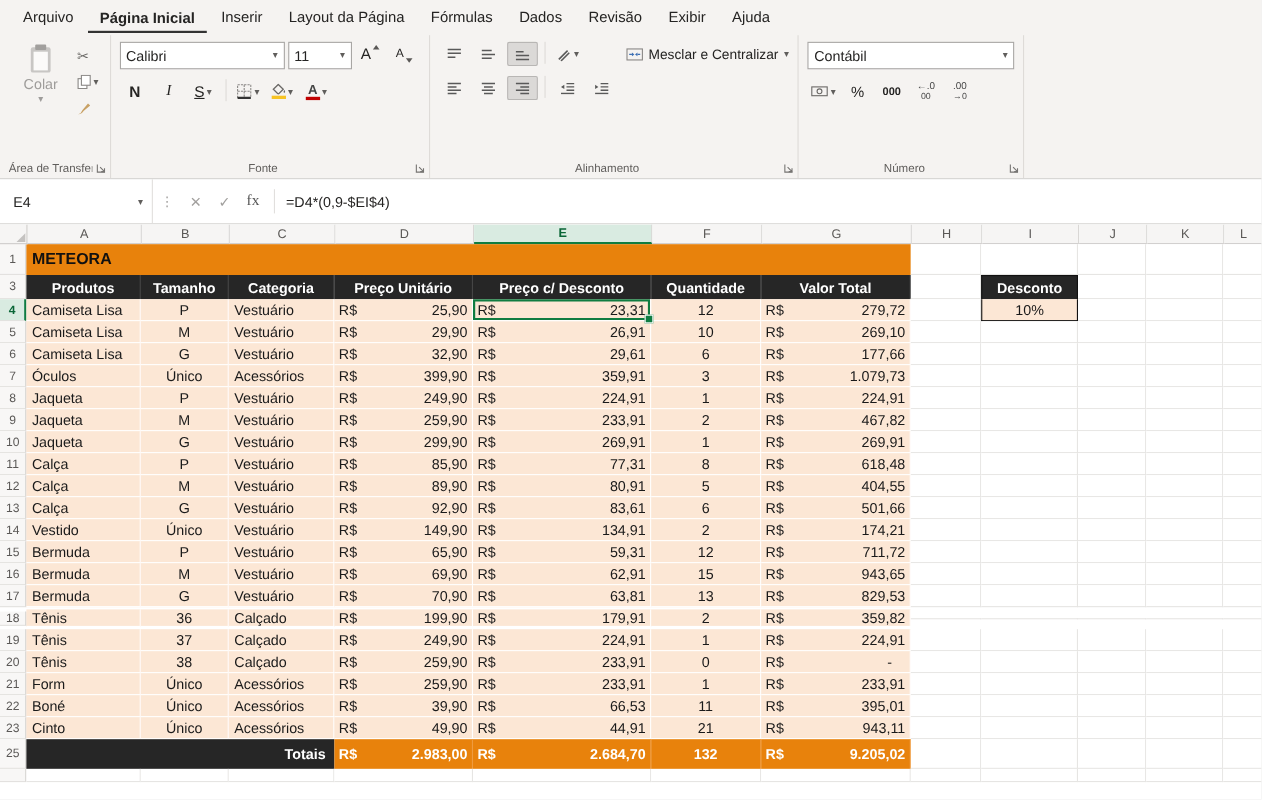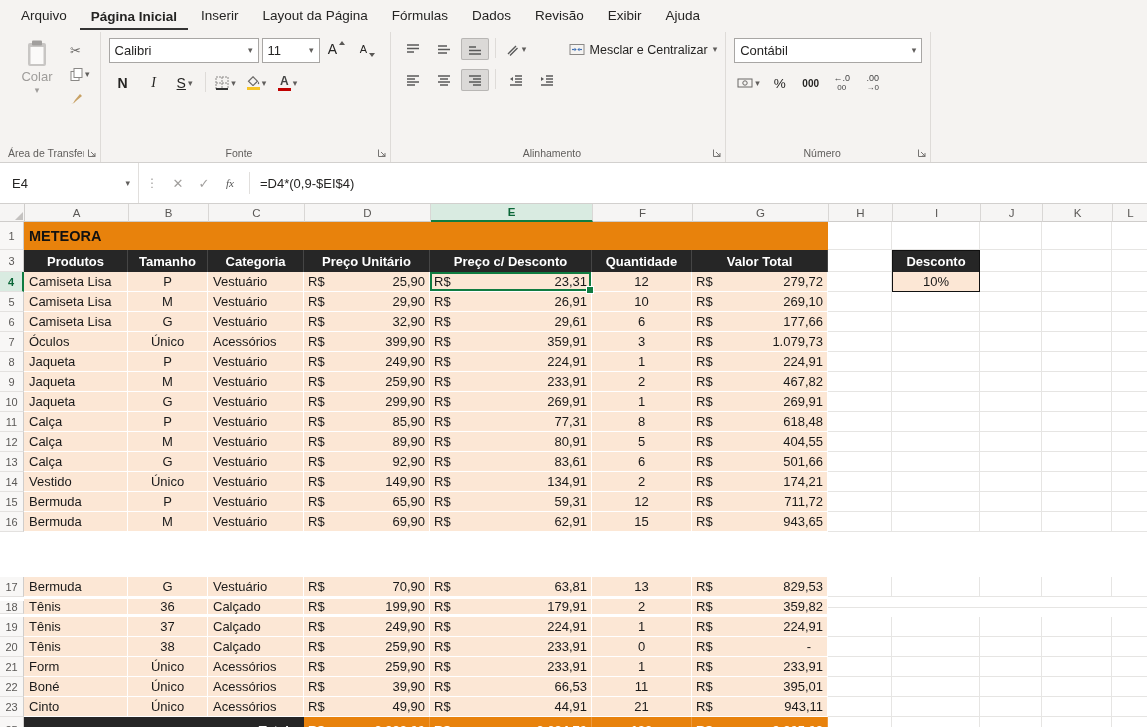--- a/index.html
+++ b/index.html
@@ -49,21 +49,21 @@
 .styles-btn{display:flex;flex-direction:column;align-items:flex-start;width:90px;padding-left:4px}
 .styles-btn svg{margin-left:18px;margin-bottom:3px}
 .sline{font-size:12.5px;color:#252423;line-height:1.3}
 
 
 .fbar{height:40px;flex:none;background:#fff;border-bottom:1px solid #D2D0CE;display:flex;align-items:center}
 .namebox{width:118px;height:100%;display:flex;align-items:center;justify-content:space-between;padding:0 8px 0 12px;border-right:1px solid #E1DFDD;font-size:13px;color:#252423;flex:none}
 .fb-more{color:#A19F9D;font-size:12px;padding:0 7px}
 .fbtn{width:26px;text-align:center;font-size:13px}
 .fbtn.dim{color:#A19F9D}
-.fbtn.fx{font-family:"Liberation Serif",serif;font-style:italic;color:#555;font-size:11px}
+.fbtn.fx{font-family:"Liberation Serif",serif;color:#555;font-size:14px}
 .fb-vline{width:1px;height:22px;background:#E1DFDD;margin:0 6px}
 .formula-text{font-size:13px;color:#252423;padding-left:4px}
 
 
 .sheet{flex:1;background:#fff;overflow:hidden;font-size:13px}
 .shead-row{display:flex;height:18px}
 .corner{width:24px;flex:none;background:#F6F5F4;border-right:1px solid #CFCDCB;border-bottom:1px solid #CFCDCB;position:relative}
 .corner::after{content:"";position:absolute;right:1px;bottom:1px;width:0;height:0;border-left:8px solid transparent;border-bottom:8px solid #C4C2C0}
 .shead{flex:none;background:#F6F5F4;border-right:1px solid #D9D7D5;border-bottom:1px solid #CFCDCB;display:flex;align-items:center;justify-content:center;font-size:11.5px;color:#5A5856;box-sizing:border-box}
 .shead.sel-col{background:#D9EBE1;border-bottom:2px solid #107C41;color:#0A6637;font-weight:700}
@@ -676,21 +676,21 @@
         <div class="cell acct" style="width: 136px;">
           <div class="cur">R$</div>
           <div class="val">943,65</div>
         </div>
         <div class="cell empty" style="width: 64px;"></div>
         <div class="cell empty" style="width: 88px;"></div>
         <div class="cell empty" style="width: 62px;"></div>
         <div class="cell empty" style="width: 70px;"></div>
         <div class="cell empty" style="width: 36px;"></div>
       </div>
-      <div class="row" style="height: 20px; margin-top: 45px;">
+      <div class="row" style="height: 20px;">
         <div class="gut">17</div>
         <div class="cell left" style="width: 104px;">Bermuda</div>
         <div class="cell center" style="width: 80px;">G</div>
         <div class="cell left" style="width: 96px;">Vestuário</div>
         <div class="cell acct" style="width: 126px;">
           <div class="cur">R$</div>
           <div class="val">70,90</div>
         </div>
         <div class="cell acct" style="width: 162px;">
           <div class="cur">R$</div>

